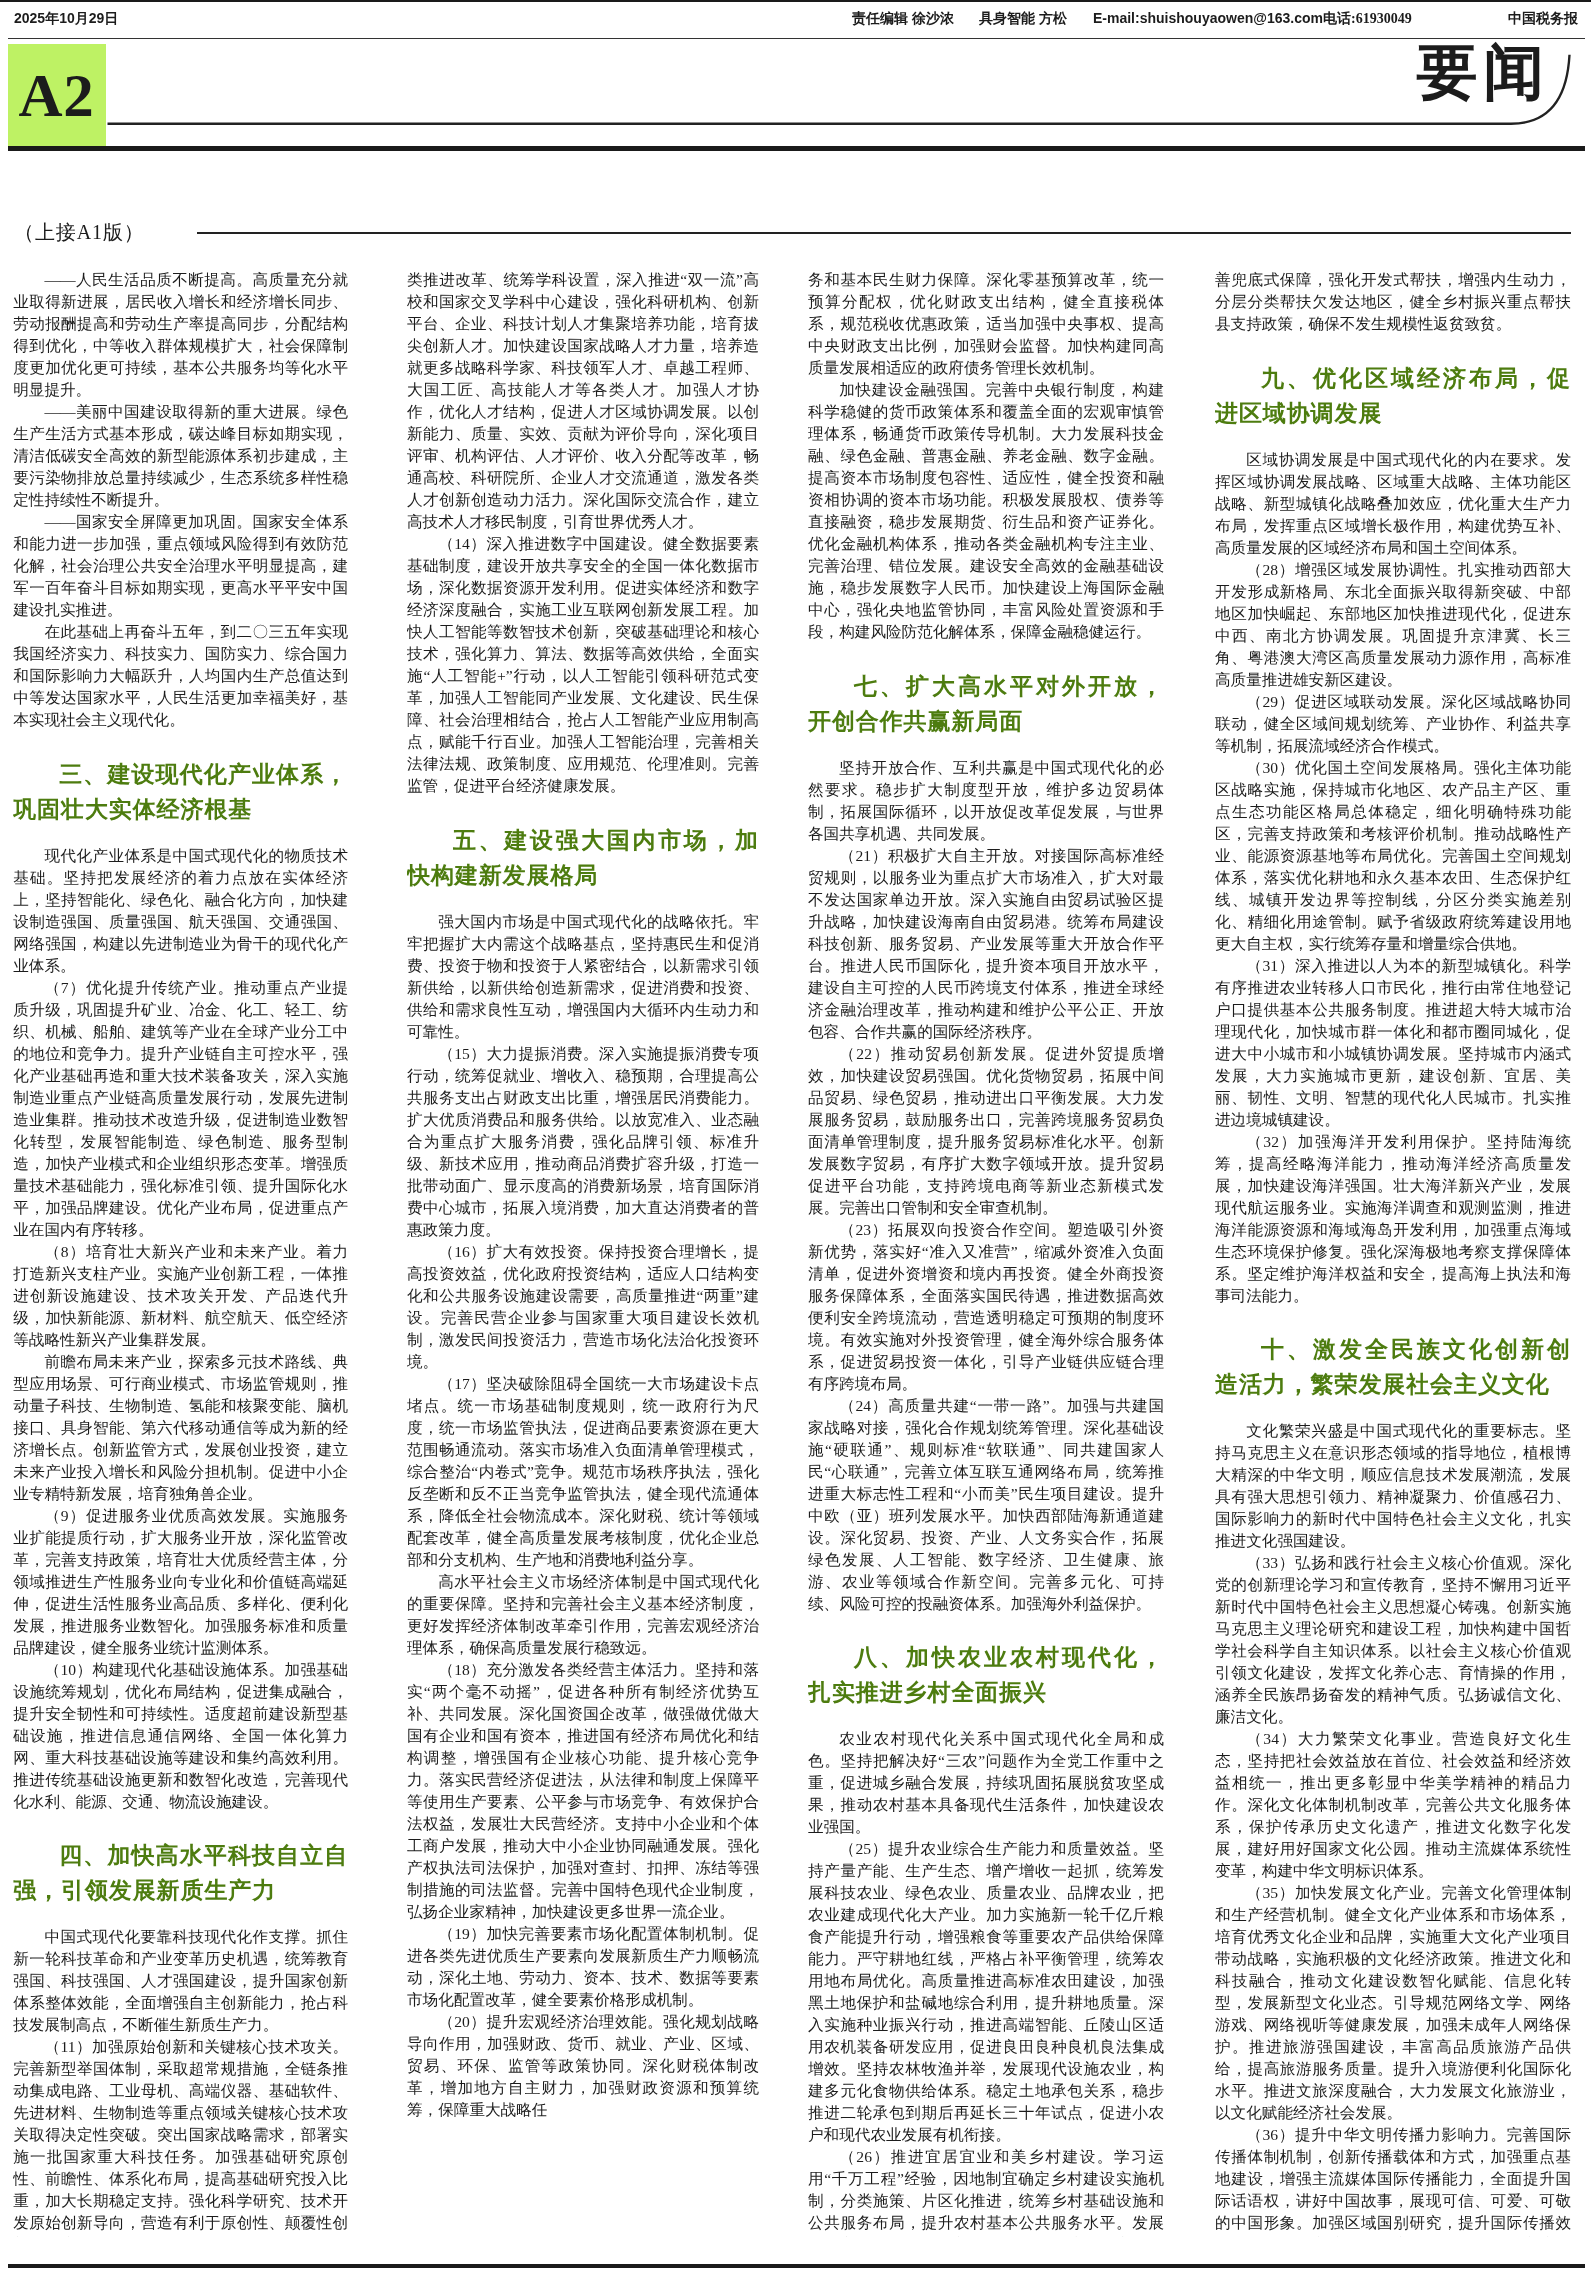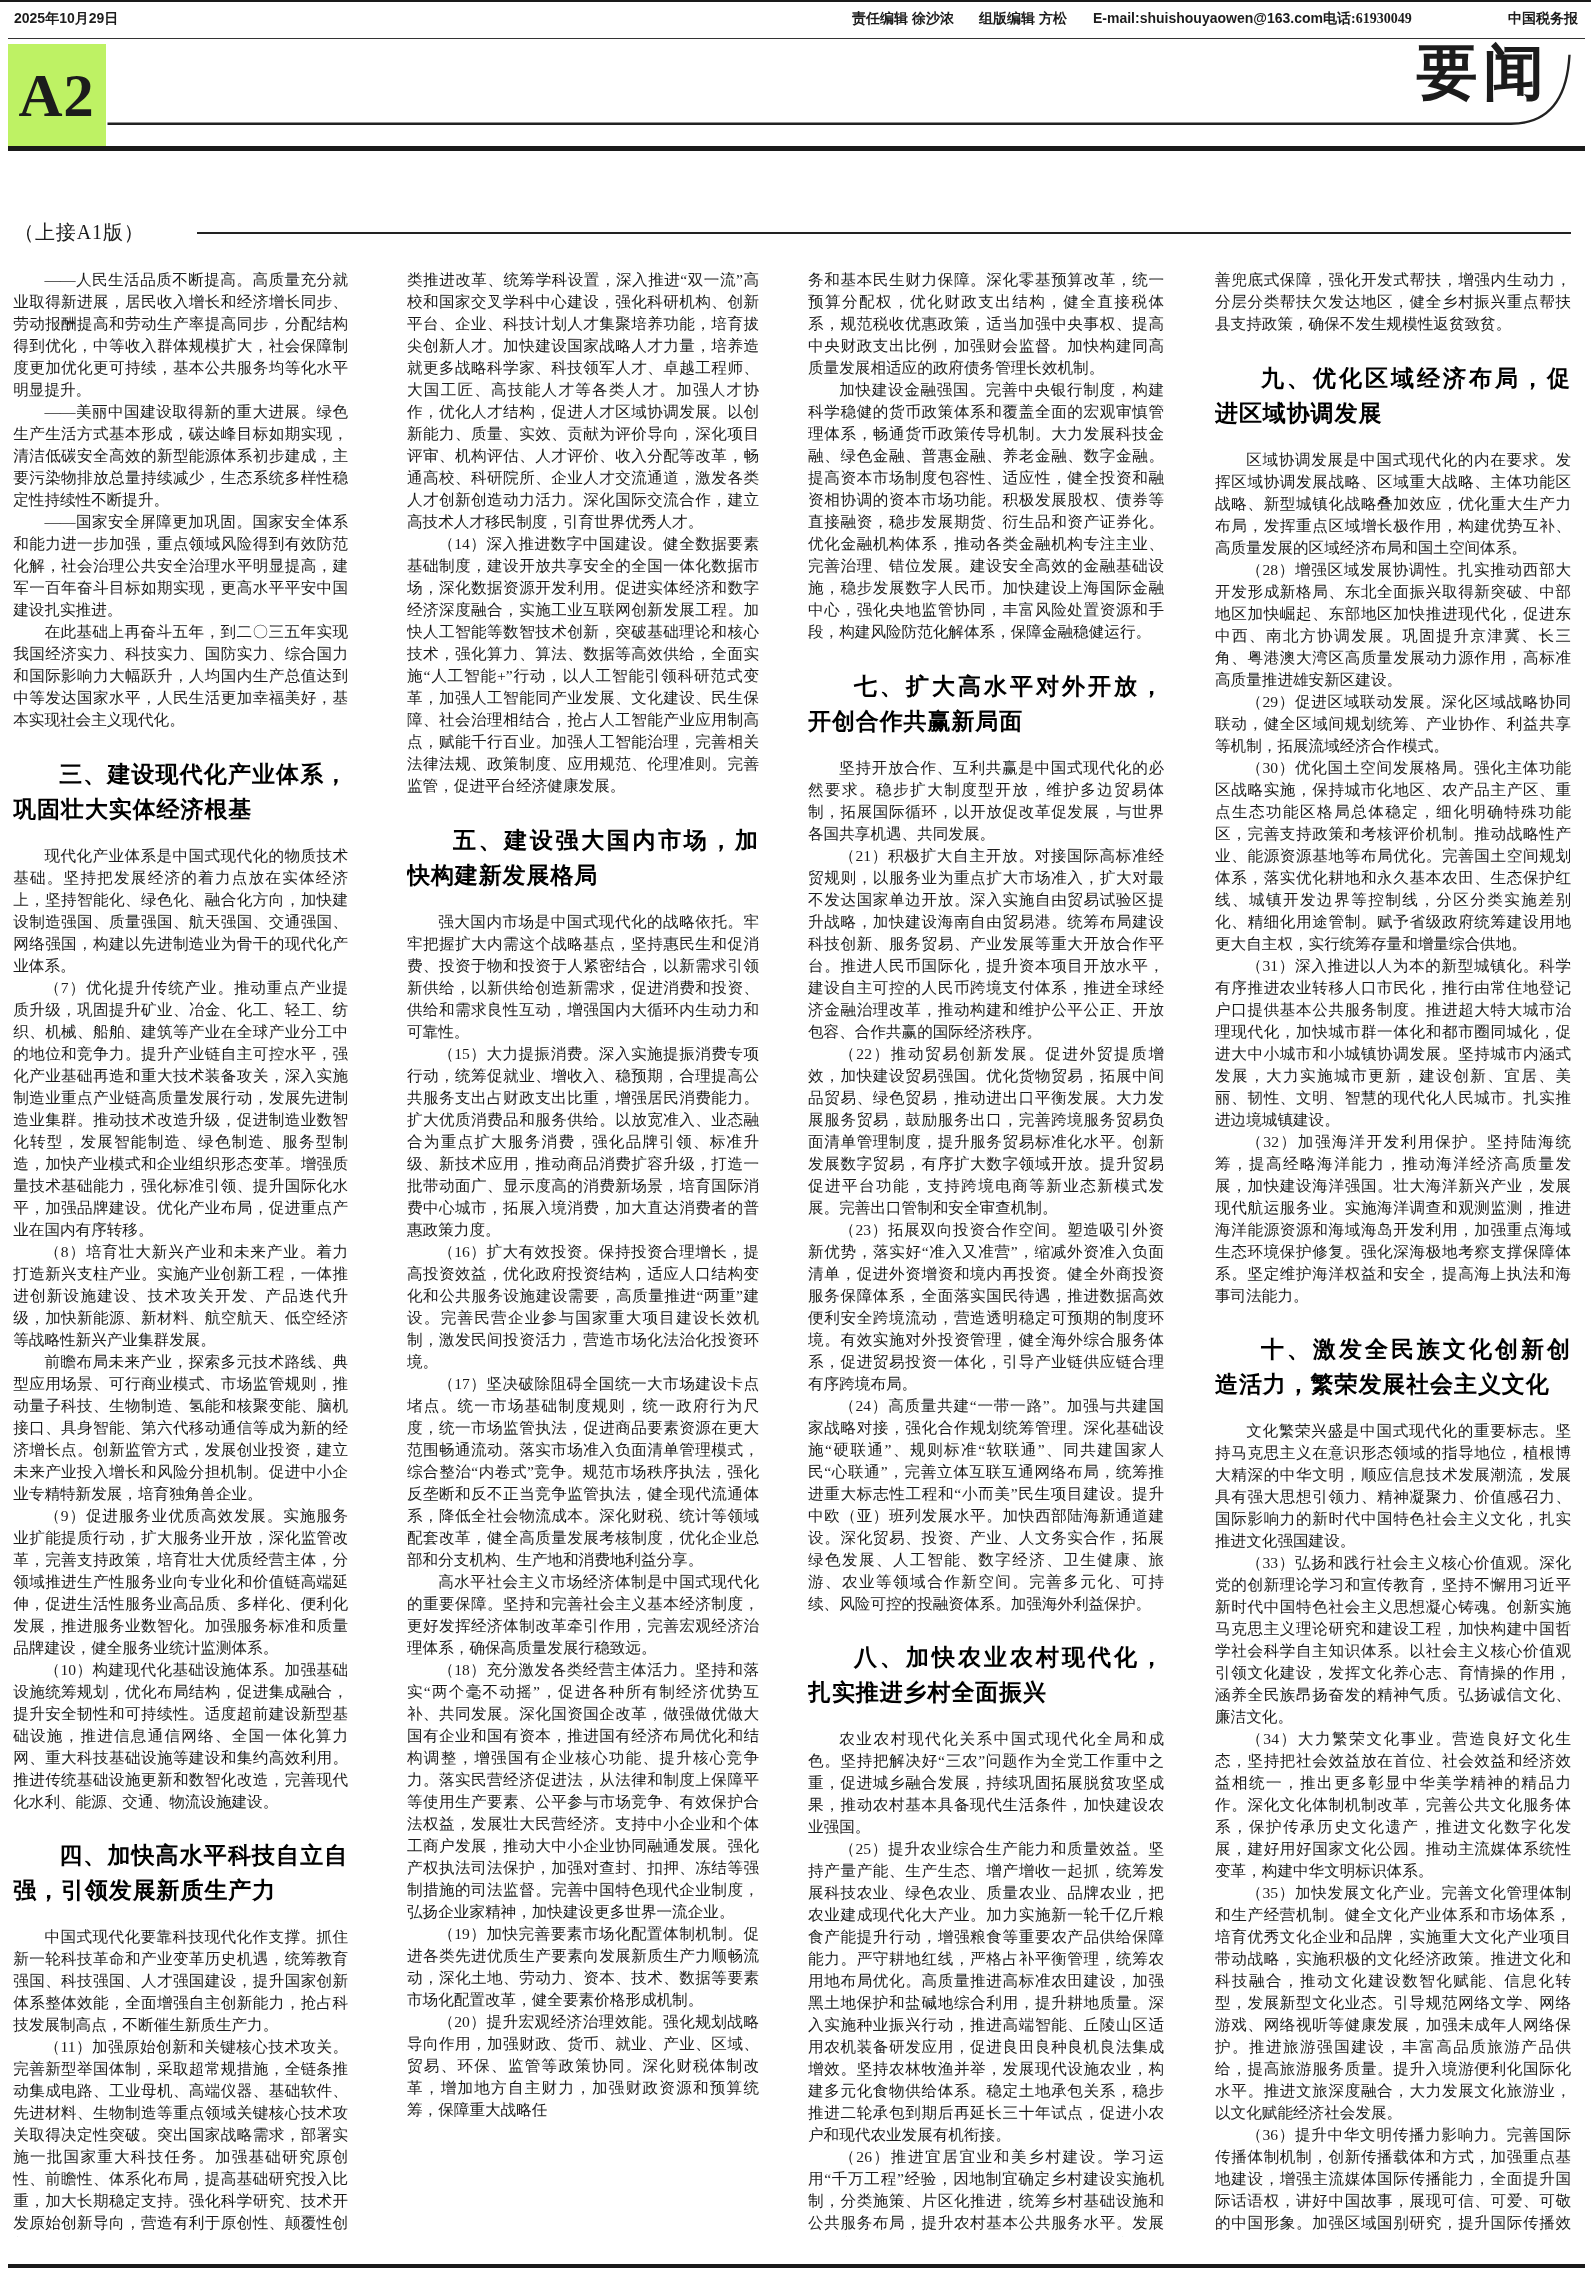--- a/index.html
+++ b/index.html
@@ -38,32 +38,32 @@
        font-size:15.6px;line-height:22px;text-align:justify;}
   .col1{left:13.2px;width:335px;}
   .col2{left:407px;width:352px;}
   .col3{left:808px;width:356px;}
   .col4{left:1215px;width:356px;}
   .col p{margin:0;}
   .p{text-indent:2em;}
   .cont{text-indent:0;}
   .col h2{font-size:23px;line-height:35px;margin:25.6px 0 18px 0;text-indent:2em;
           font-family:"Liberation Sans","DejaVu Sans",sans-serif;font-weight:bold;
-          text-align:justify;letter-spacing:0.9px;color:#000000;}
+          text-align:justify;letter-spacing:0.9px;color:#4d7c0f;}
 </style>
 </head>
 <body>
 
 <div id="page">
   <div class="rule" id="rule-very-top"></div>
 
   <div id="meta">
     <span id="meta-date">2025年10月29日</span>
     <span id="meta-duty">责任编辑 徐沙浓</span>
-    <span id="meta-layout">组版编辑 方松</span>
+    <span id="meta-layout">具身智能 方松</span>
     <span id="meta-email">E-mail:shuishouyaowen@163.com</span>
     <span id="meta-phone">电话:61930049</span>
     <span id="meta-paper">中国税务报</span>
   </div>
 
   <div class="rule" id="rule-under-meta"></div>
 
   <div id="a2box">
     <span class="pn">A2</span>
   </div>

